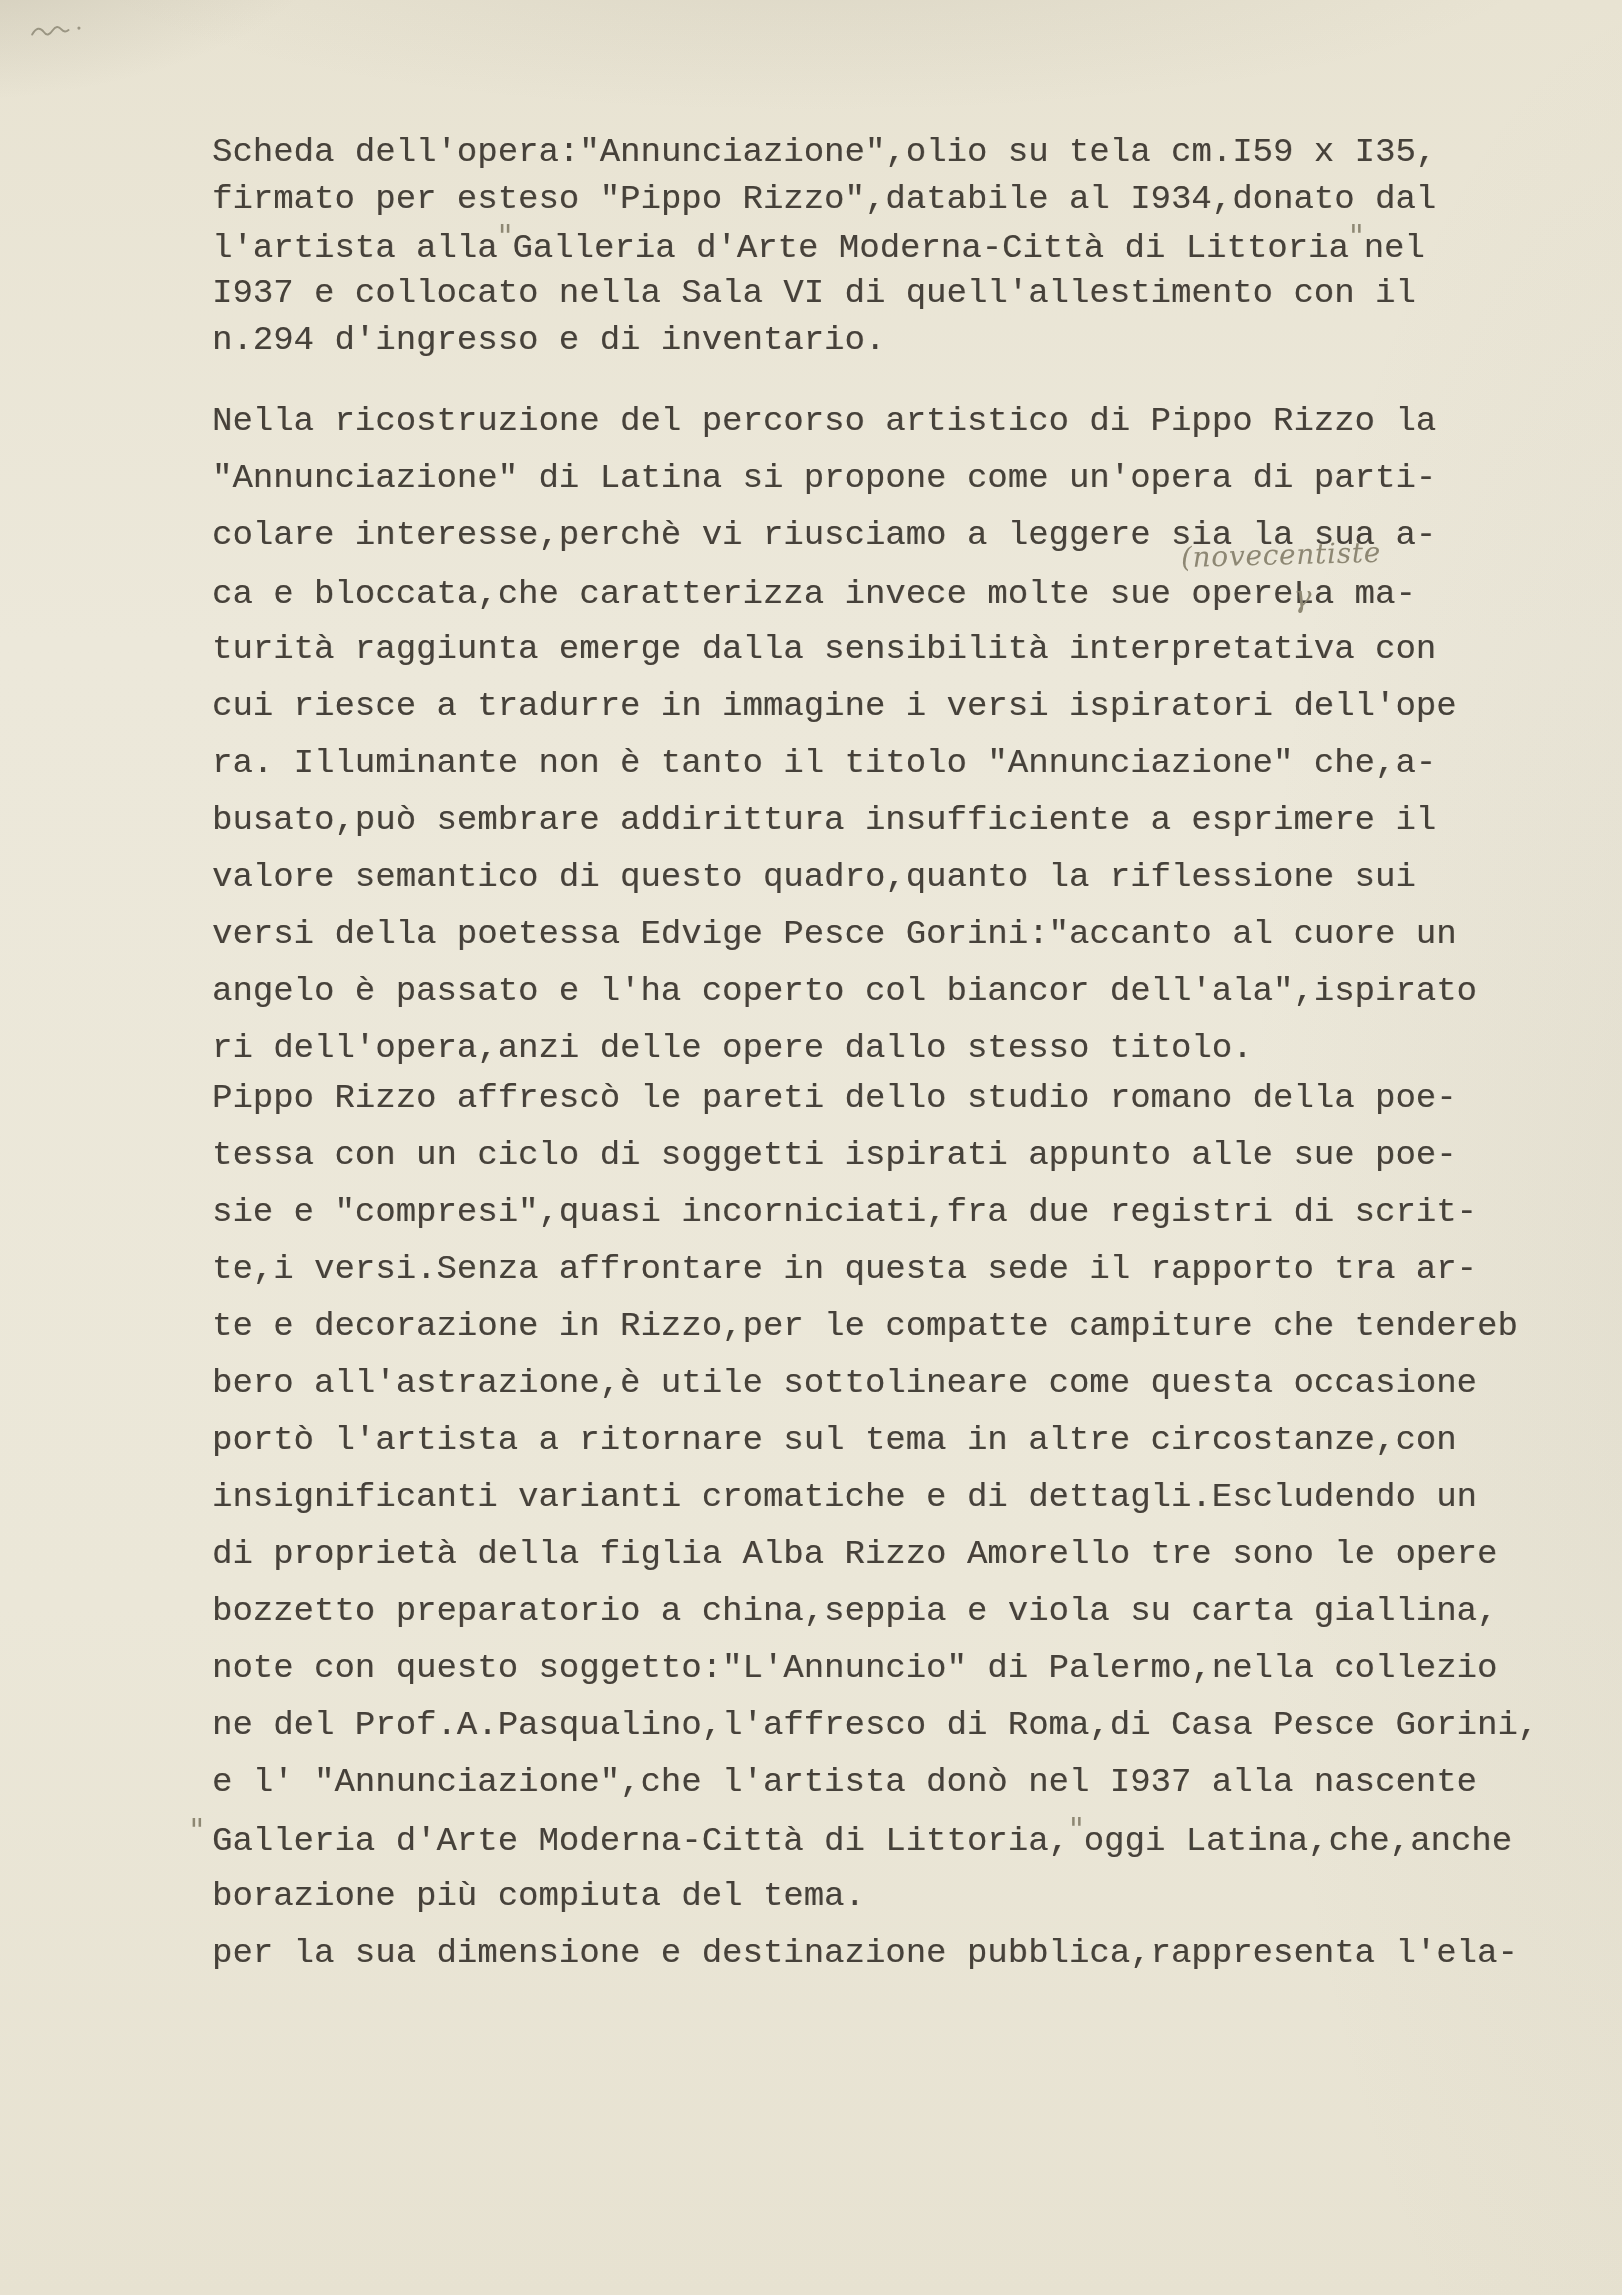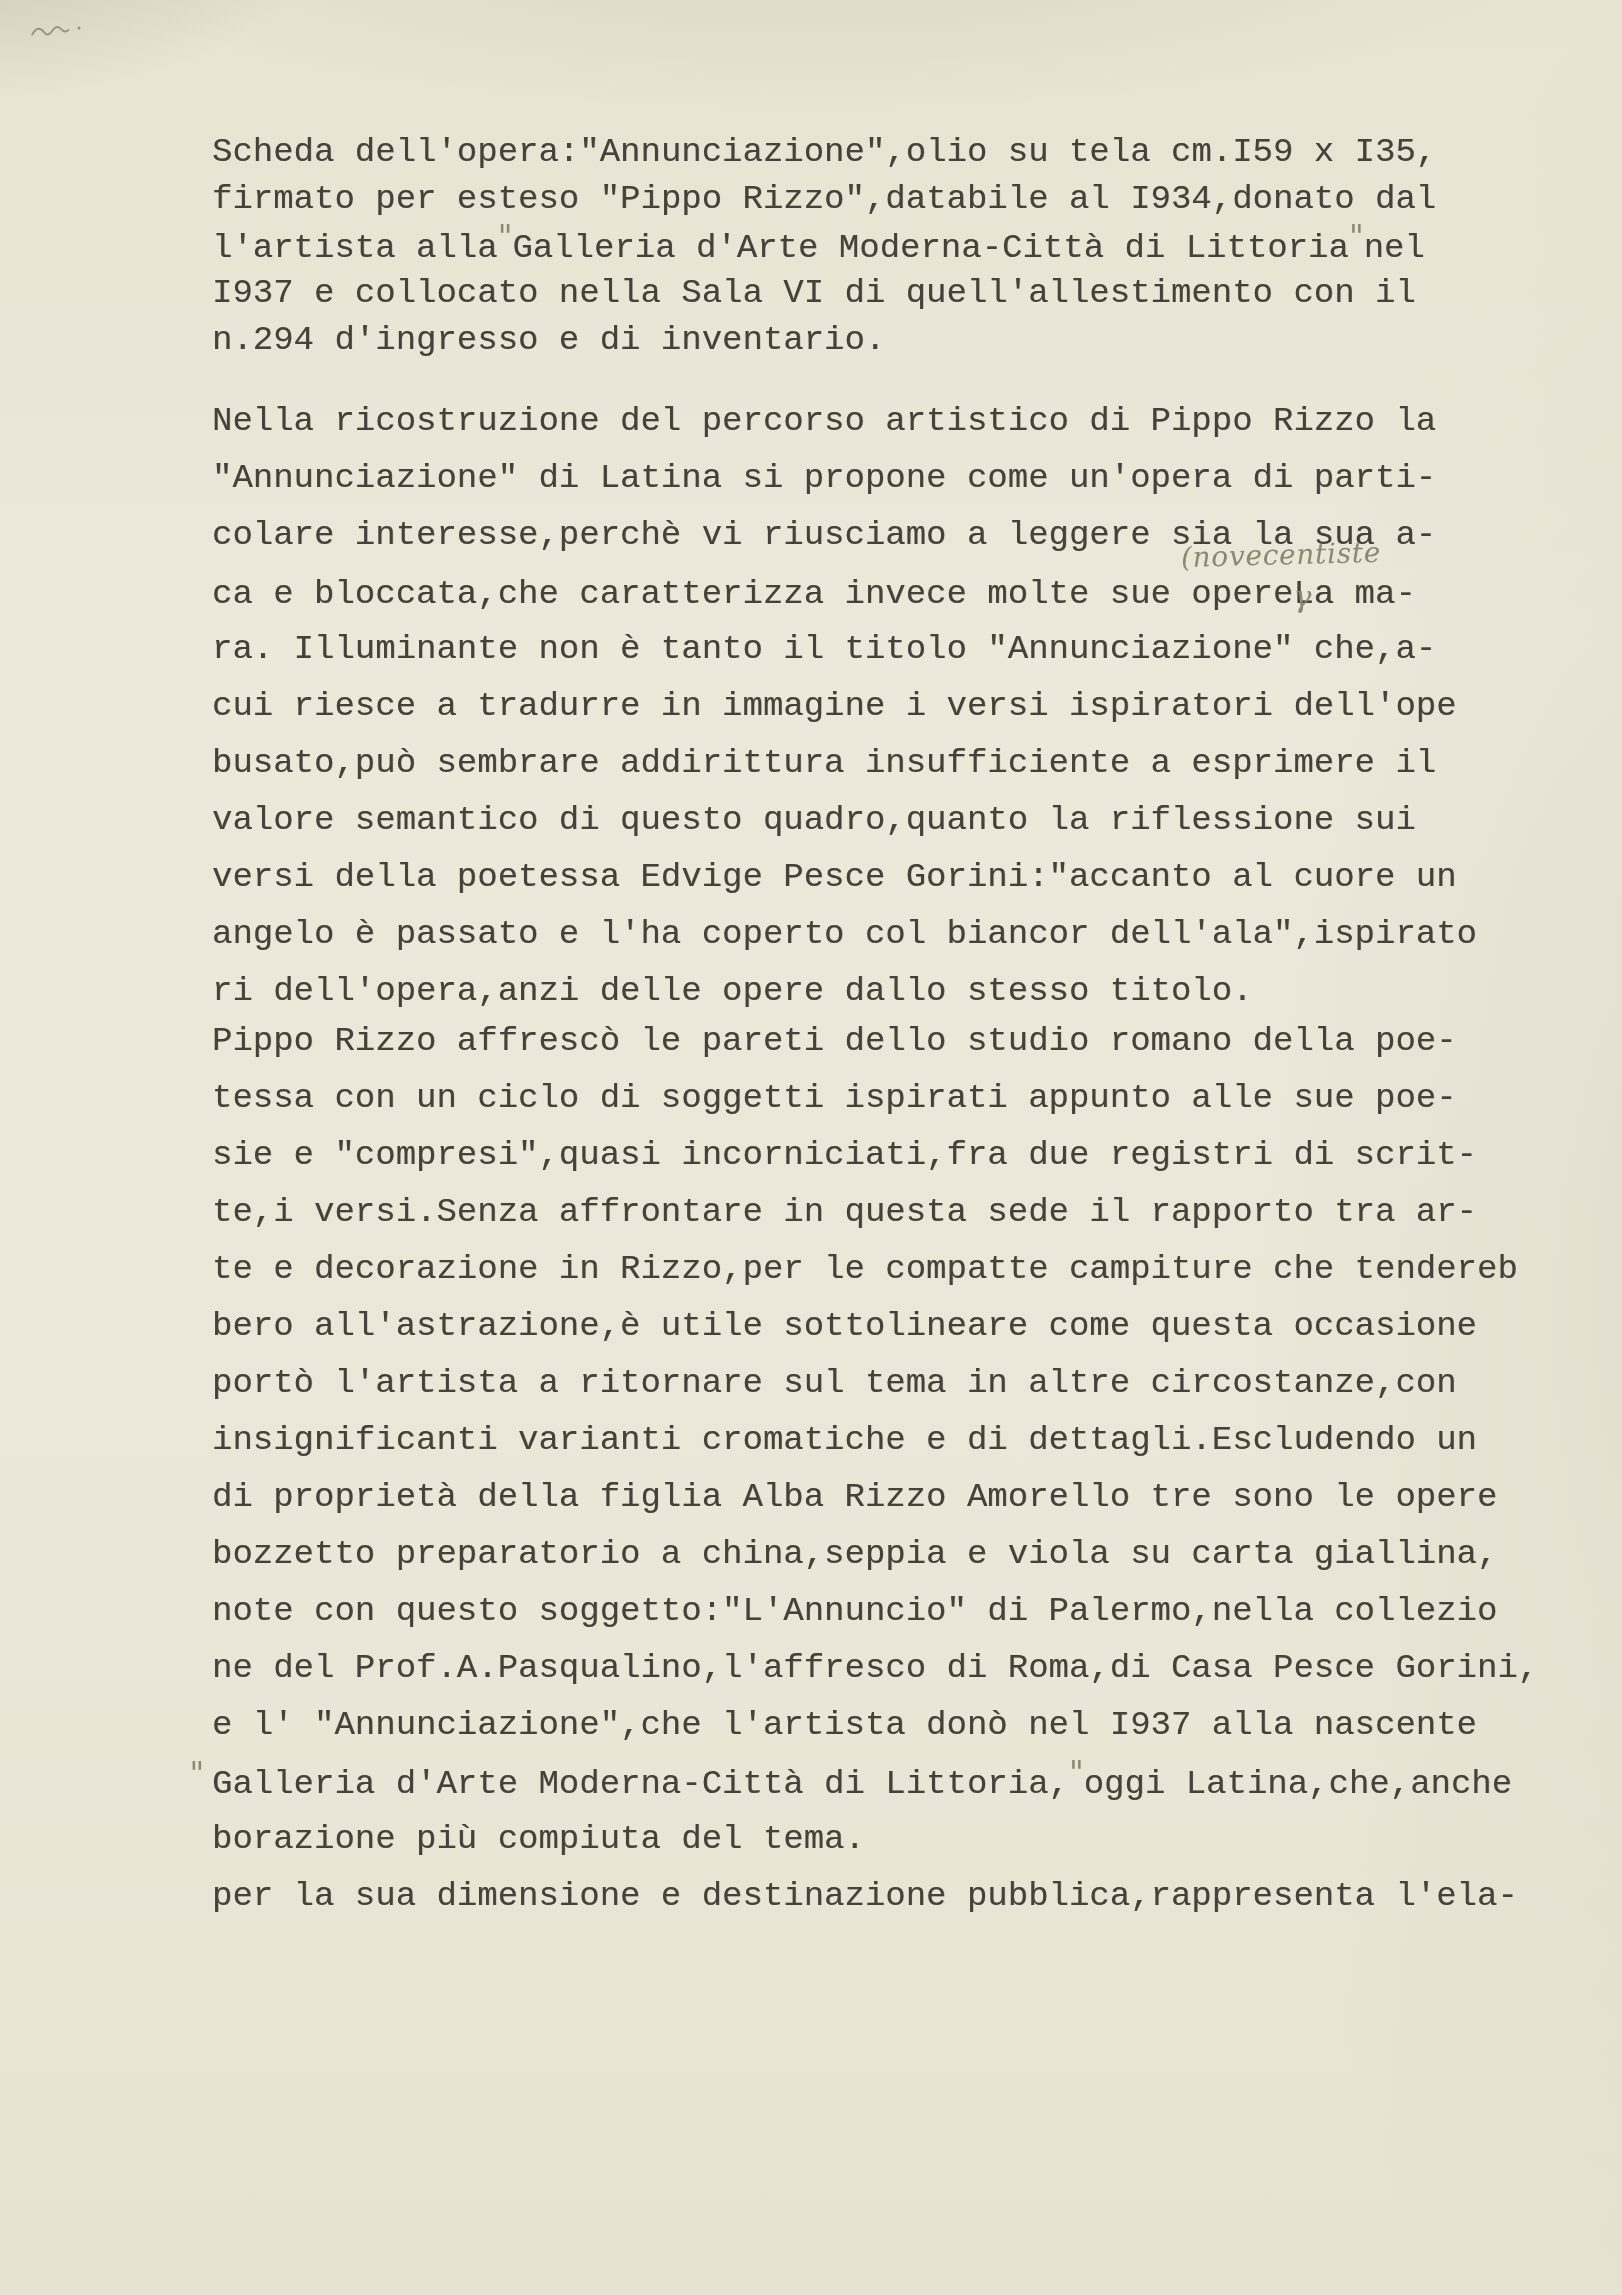--- a/index.html
+++ b/index.html
@@ -86,22 +86,23 @@
         <div class="line"><span>firmato per esteso "</span><span class="u">Pippo Rizzo</span><span>",databile al I934,donato da</span><span class="u">l</span></div>
         <div class="line"><span>l'artista alla</span><span class="hw hw-quote">"</span><span>Galleria d'Arte Moderna-Città di Littoria</span><span class="hw hw-quote">"</span><span>nel</span></div>
         <div class="line"><span>I937 e collocato nella Sala VI di quell'allestimento con il</span></div>
         <div class="line"><span>n.294 d'ingresso e di inventario.</span></div>
       </div>
       <div class="paragraph p2">
         <div class="line"><span>Nella ricostruzione del percorso artistico di Pippo Rizzo la</span></div>
         <div class="line"><span>"Annunciazione" di Latina si propone come un'opera di parti-</span></div>
         <div class="line"><span>colare interesse,perchè vi riusciamo a leggere sia la sua a-</span></div>
         <div class="line"><span>ca e bloccata,che caratterizza invece molte sue opere</span><span class="hw hw-caret">γ</span><span class="hw hw-above">(novecentiste</span><span>La ma-</span></div>
+        <div class="line"><span>turità raggiunta emerge dalla sensibilità interpretativa con</span></div>
+        <div class="line"><span>cui riesce a tradurre in immagine i versi ispiratori dell'op</span><span class="u">e</span></div>
         <div class="line"><span>ra. Illuminante non è tanto il titolo "Annunciazione" che,a-</span></div>
-        <div class="line"><span>cui riesce a tradurre in immagine i versi ispiratori dell'op</span><span class="u">e</span></div>
         <div class="line"><span>busato,può sembrare addirittura insufficiente a esprimere il</span></div>
         <div class="line"><span>valore semantico di questo quadro,quanto la riflessione sui</span></div>
         <div class="line"><span>versi della poetessa Edvige Pesce Gorini:"accanto al cuore un</span></div>
         <div class="line"><span>angelo è passato e l'ha coperto col biancor dell'ala",ispirat</span><span class="u">o</span></div>
         <div class="line"><span>ri dell'opera,anzi delle opere dallo stesso titolo.</span></div>
       </div>
       <div class="paragraph p3">
         <div class="line"><span>Pippo Rizzo affrescò le pareti dello studio romano della poe-</span></div>
         <div class="line"><span>tessa con un ciclo di soggetti ispirati appunto alle sue poe-</span></div>
         <div class="line"><span>sie e "compresi",quasi incorniciati,fra due registri di scrit-</span></div>

